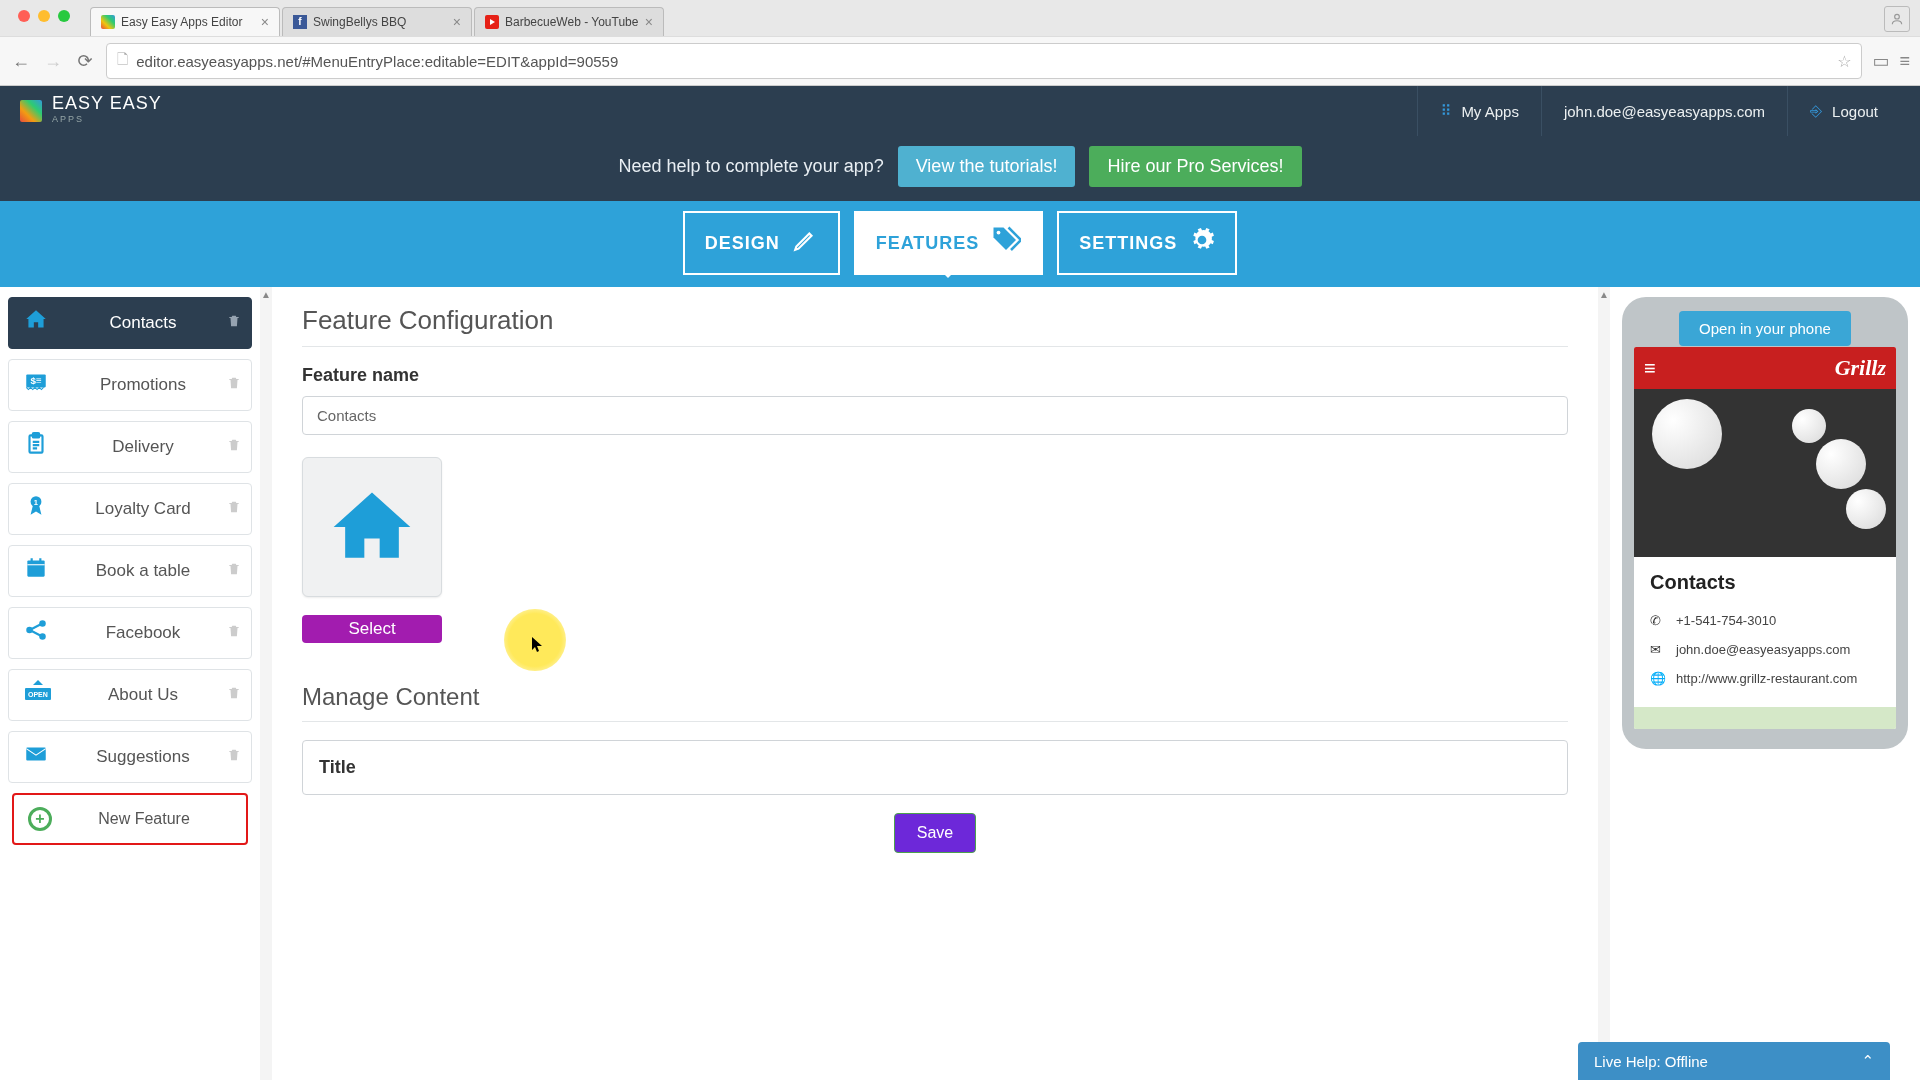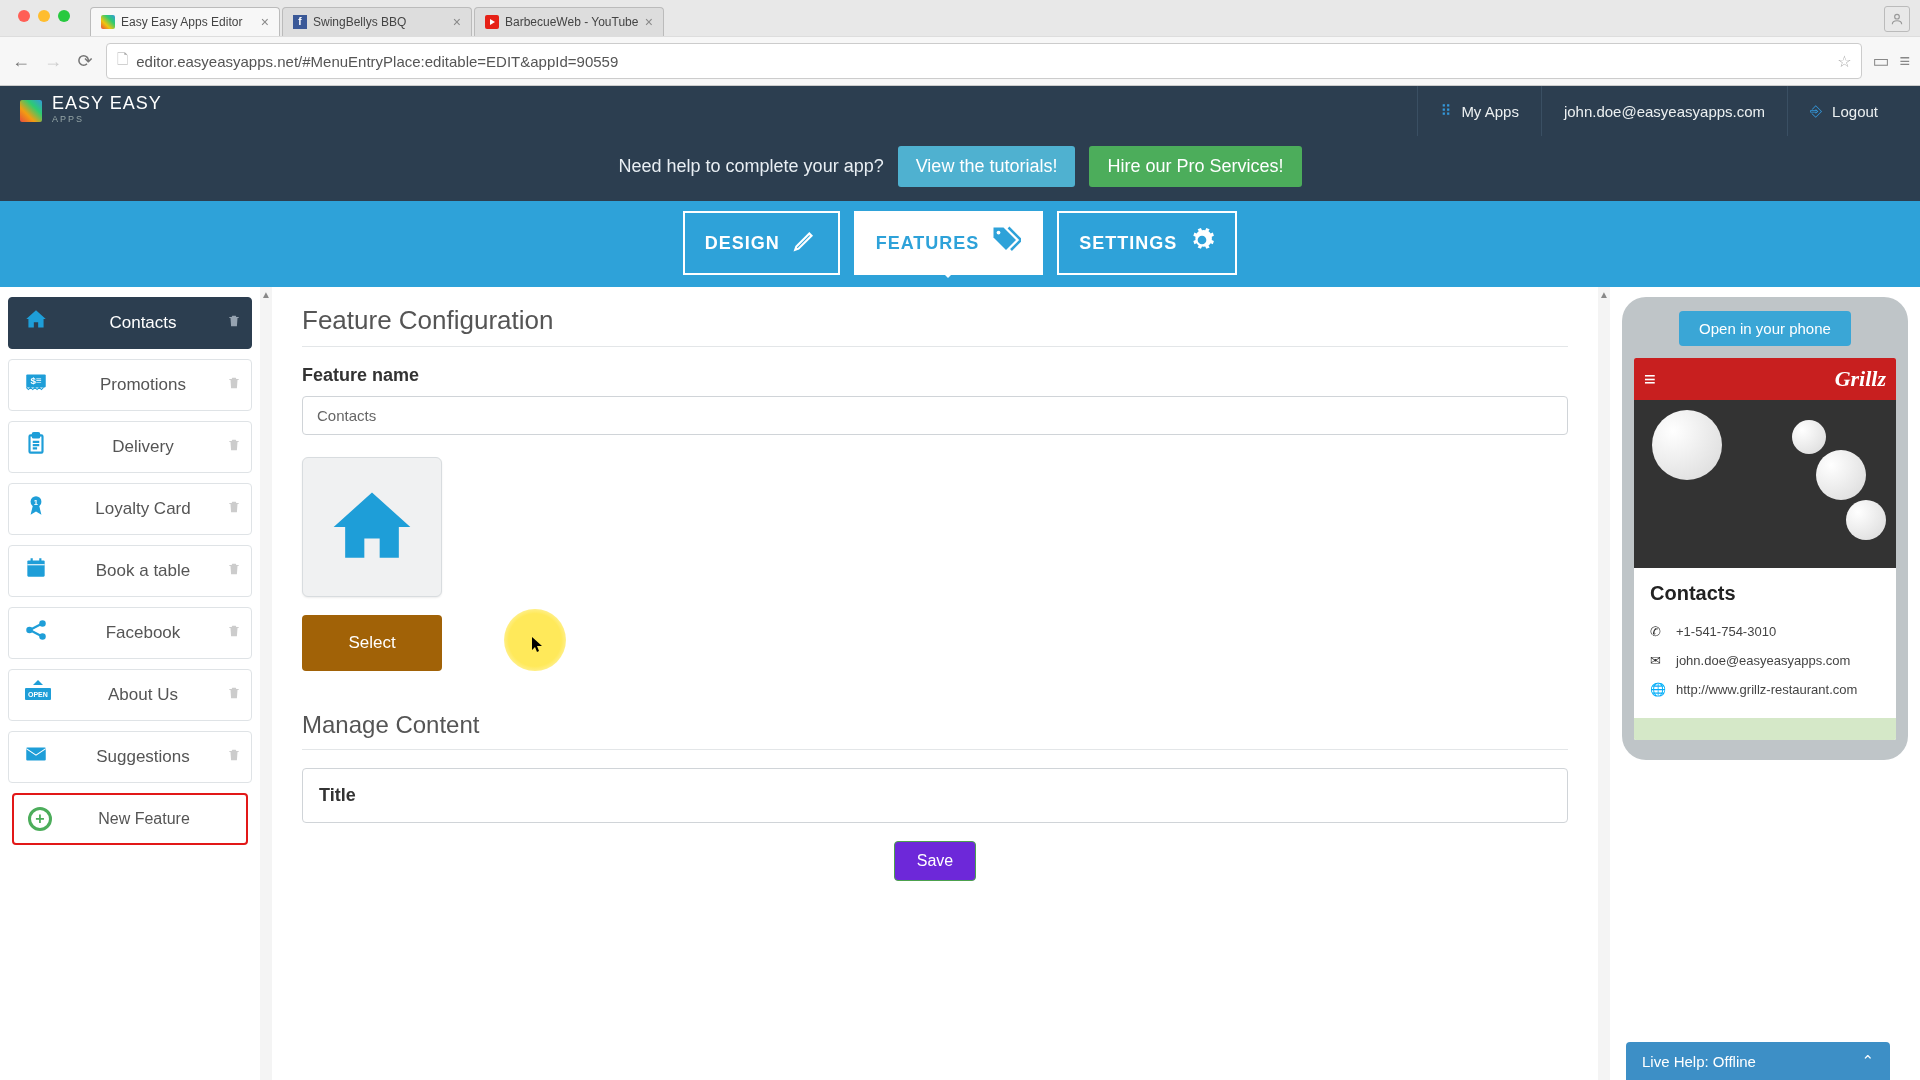--- a/index.html
+++ b/index.html
@@ -66,46 +66,46 @@
 
 .scrollbar { width: 12px; background: #f4f4f4; position: relative; }
 .scroll-arrow { color: #888; font-size: 10px; text-align: center; padding: 2px 0; }
 
 .config-area { flex: 1; padding: 18px 30px; overflow-y: auto; position: relative; }
 .config-h1 { font-size: 26px; color: #555; font-weight: 400; border-bottom: 1px solid #e3e6e8; padding-bottom: 10px; margin-bottom: 18px; }
 .field-label { font-size: 18px; font-weight: 700; color: #333; margin-bottom: 10px; }
 .text-input { width: 100%; padding: 10px 14px; border: 1px solid #d0d4d8; border-radius: 4px; font-size: 15px; color: #666; margin-bottom: 22px; }
 .icon-box { width: 140px; height: 140px; border: 1px solid #d8dcdf; border-radius: 6px; background: #f0f1f2; display: flex; align-items: center; justify-content: center; box-shadow: 0 1px 2px rgba(0,0,0,0.08); }
 .icon-box svg { width: 92px; height: 92px; }
-.select-btn { margin-top: 18px; width: 140px; padding: 18px 0; background: #a16207; color: #fff; border: none; border-radius: 4px; font-size: 17px; cursor: pointer; }
+.select-btn { margin-top: 18px; width: 140px; padding: 4px 0; background: #a21caf; color: #fff; border: none; border-radius: 4px; font-size: 17px; cursor: pointer; }
 .section-h2 { font-size: 24px; color: #555; font-weight: 400; margin-top: 40px; border-bottom: 1px solid #e3e6e8; padding-bottom: 10px; margin-bottom: 18px; }
 .content-box { border: 1px solid #d0d4d8; border-radius: 4px; padding: 16px; }
 .content-box .title-label { font-size: 18px; font-weight: 700; color: #333; }
 .save-btn { display: block; margin: 18px auto 0; padding: 10px 22px; background: #6d28d9; color: #fff; border: 1px solid #4ca14d; border-radius: 4px; font-size: 16px; cursor: pointer; }
 
 .highlight-dot { position: absolute; width: 62px; height: 62px; background: radial-gradient(circle, #ffe95a 0%, #ffe95a 60%, rgba(255,233,90,0) 100%); border-radius: 50%; pointer-events: none; }
 .cursor-dot { position: absolute; transform: translate(-2px,-2px); }
 
 
 .preview-panel { width: 310px; padding: 10px 12px; background: #fff; }
 .phone-frame { background: #bfc5c8; border-radius: 24px; padding: 14px 12px 20px; }
-.open-phone-btn { display: block; margin: 0 auto 12px; background: #3aa6d6; color: #fff; border: none; border-radius: 4px; padding: 9px 20px; font-size: 15px; cursor: pointer; }
+.open-phone-btn { display: block; margin: 0 auto 1px; background: #3aa6d6; color: #fff; border: none; border-radius: 4px; padding: 9px 20px; font-size: 15px; cursor: pointer; }
 .phone-screen { background: #fff; border-radius: 2px; overflow: hidden; }
 .phone-header { background: #c81f1f; height: 42px; display: flex; align-items: center; padding: 0 10px; gap: 10px; }
 .hamburger { color: #fff; font-size: 20px; }
 .phone-title { flex: 1; text-align: right; font-family: cursive; font-style: italic; font-size: 22px; color: #fff; font-weight: bold; }
 .phone-hero { height: 168px; background: #333; position: relative; overflow: hidden; }
 .lamp { position: absolute; background: radial-gradient(circle at 30% 30%, #fff, #d8d8d8); border-radius: 50%; }
 .phone-body { padding: 14px 16px; }
 .phone-h { font-size: 20px; font-weight: 700; color: #222; margin-bottom: 12px; }
 .contact-row { display: flex; align-items: center; gap: 10px; font-size: 13px; color: #444; padding: 7px 0; }
 .contact-row .ci { width: 16px; color: #333; }
 .phone-map { height: 22px; background: #d5e8c8; position: relative; }
 
-.live-help { position: fixed; right: 30px; bottom: 0; width: 264px; background: #3d8fc6; color: #fff; padding: 10px 16px; border-radius: 4px 4px 0 0; font-size: 15px; display: flex; justify-content: space-between; align-items: center; cursor: pointer; }
+.live-help { position: fixed; right: 30px; bottom: 0; width: 312px; background: #3d8fc6; color: #fff; padding: 10px 16px; border-radius: 4px 4px 0 0; font-size: 15px; display: flex; justify-content: space-between; align-items: center; cursor: pointer; }
 </style>
 </head>
 <body>
 
 <div class="browser-chrome">
   <div class="tabs-row">
     <div class="traffic-lights">
       <div class="tl red"></div>
       <div class="tl yellow"></div>
       <div class="tl green"></div>

